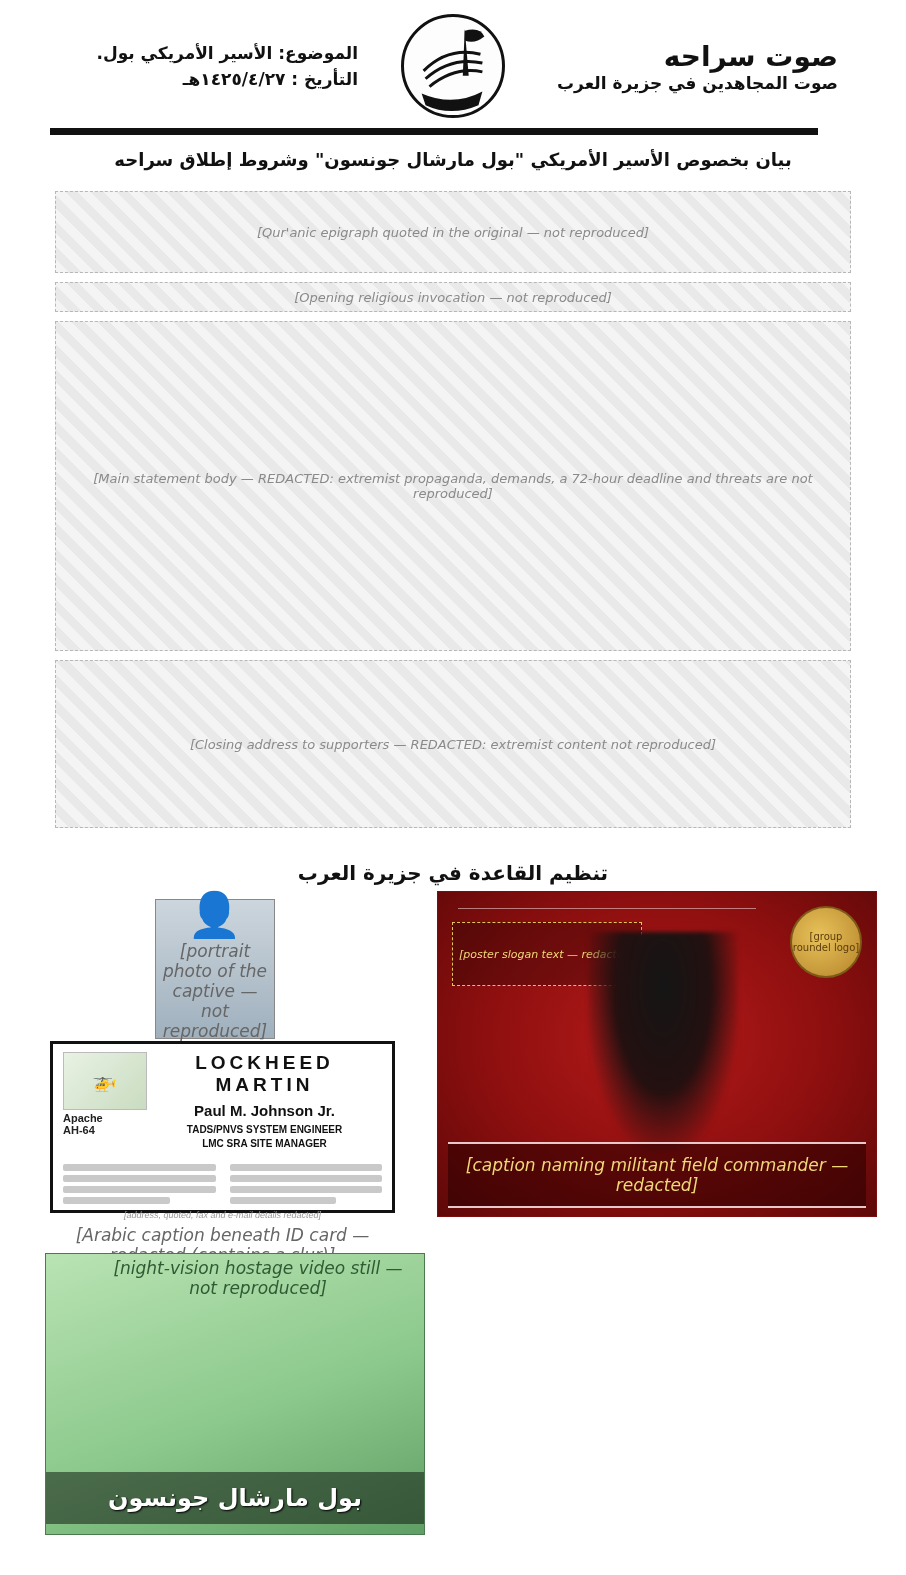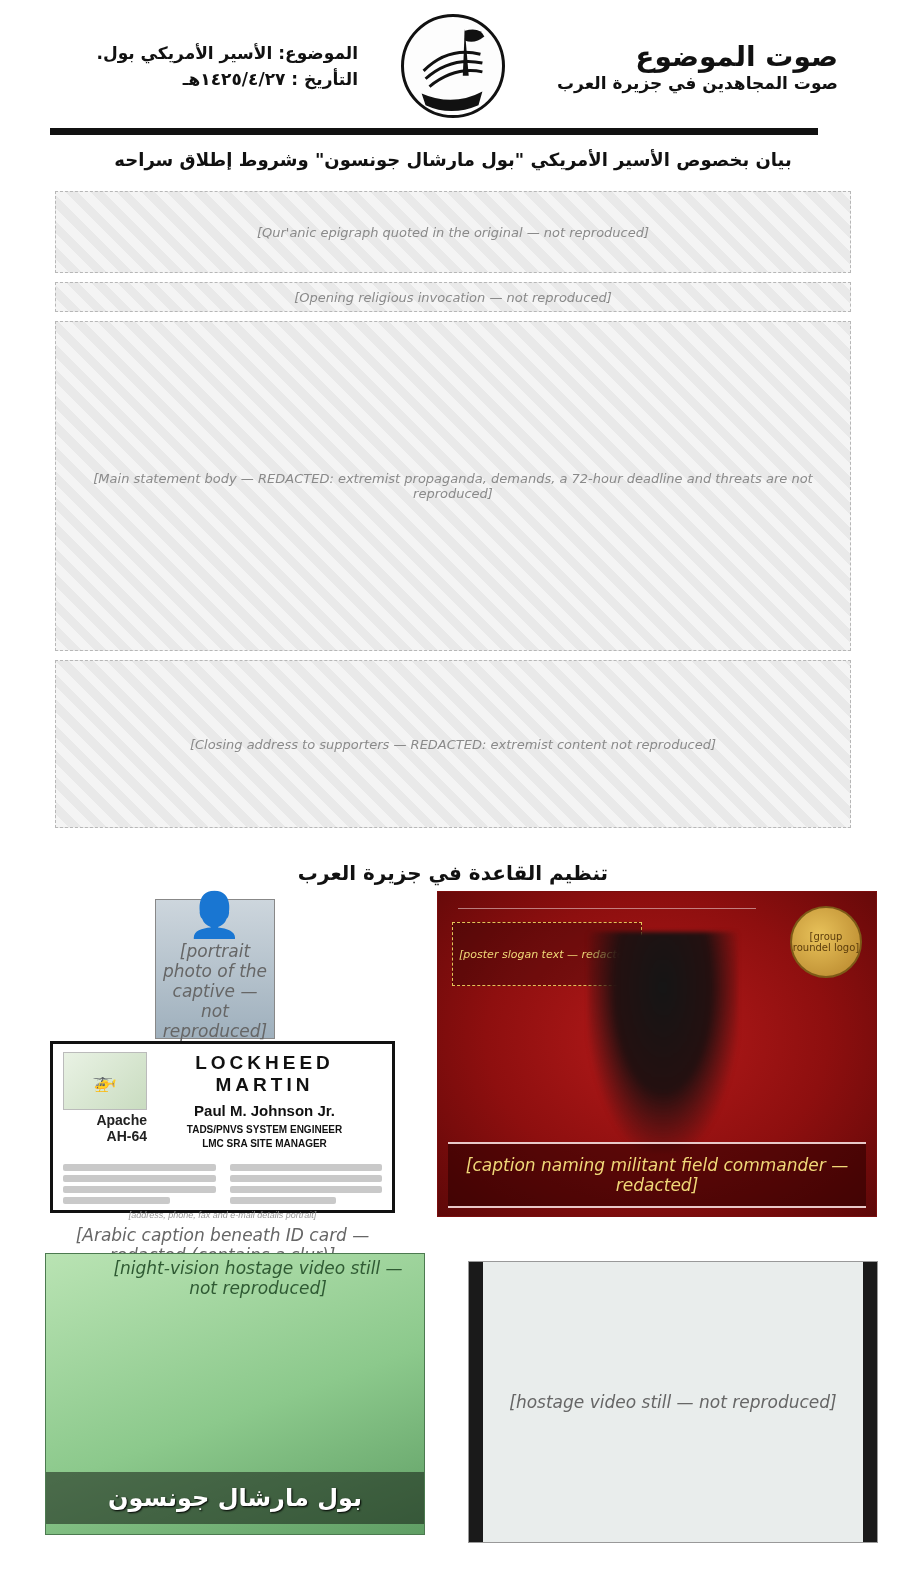--- a/index.html
+++ b/index.html
@@ -57,21 +57,21 @@
   .idcard {
     position:absolute; left:50px; top:150px; width:345px; height:172px;
     background:#fff; border:3px solid #111; padding:8px 10px; font-family:"Liberation Sans", sans-serif;
   }
   .card-top { display:flex; align-items:flex-start; }
   .heli {
     width:84px; height:58px; background:linear-gradient(135deg,#e9f2e4,#c9dcc0);
     border:1px solid #bbb; display:flex; align-items:center; justify-content:center;
     color:#5d7a52; font-size:20px;
   }
-  .heli-label { font-size:14px; font-weight:bold; text-align:right; margin-top:2px; color:#222; }
+  .heli-label { font-size:11px; font-weight:bold; text-align:left; margin-top:2px; color:#222; }
   .card-head { flex:1; text-align:center; }
   .card-company { font-size:19px; font-weight:bold; letter-spacing:4px; }
   .card-name { font-size:15px; font-weight:bold; margin-top:6px; }
   .card-role { font-size:10px; font-weight:bold; margin-top:4px; line-height:1.35; }
   .card-contacts { display:flex; gap:14px; margin-top:10px; }
   .card-col { flex:1; }
   .bar { height:7px; background:#c9c9c9; border-radius:2px; margin:4px 0; }
   .bar.short { width:70%; }
   .card-redact-note { font-size:9px; color:#999; font-style:italic; text-align:center; margin-top:2px; }
 
@@ -130,21 +130,21 @@
   }
   .still-right::before { left:0; } .still-right::after { right:0; }
 </style>
 </head>
 <body>
 
 <div class="page">
 
   <div class="masthead">
     <div class="mast-right">
-      <div class="mast-title">صوت الموضوع</div>
+      <div class="mast-title">صوت سراحه</div>
       <div class="mast-subtitle">صوت المجاهدين في جزيرة العرب</div>
     </div>
     <div class="mast-logo">
       <svg viewBox="0 0 100 100">
         <g fill="none" stroke="#111" stroke-width="3">
           <path d="M20 55 Q45 30 78 38"></path>
           <path d="M22 63 Q48 40 80 47"></path>
           <path d="M26 71 Q52 50 80 56"></path>
         </g>
         <path d="M62 12 L66 60 L60 60 Z" fill="#111"></path>
@@ -203,21 +203,21 @@
           <div class="bar"></div>
           <div class="bar short"></div>
         </div>
         <div class="card-col">
           <div class="bar"></div>
           <div class="bar"></div>
           <div class="bar"></div>
           <div class="bar short"></div>
         </div>
       </div>
-      <div class="card-redact-note">[address, phone, fax and e-mail details portrait]</div>
+      <div class="card-redact-note">[address, quoted, fax and e-mail details redacted]</div>
     </div>
 
     <div class="idcaption ph-note">[Arabic caption beneath ID card — redacted (contains a slur)]</div>
 
     <div class="poster">
       <div class="poster-topline"></div>
       <div class="poster-slogan">[poster slogan text — redacted]</div>
       <div class="poster-logo">[group roundel logo]</div>
       <div class="silhouette"></div>
       <div class="poster-banner">
@@ -225,18 +225,15 @@
       </div>
     </div>
 
     <div class="still-green">
       <div class="ph-note">[night-vision hostage video still — not reproduced]</div>
       <div class="green-caption">
         <div class="green-caption-text">بول مارشال جونسون</div>
       </div>
     </div>
 
-    <div class="still-right">
-      <div class="ph-note">[hostage video still — not reproduced]</div>
-    </div>
 
   </div>
 </div>
 
 </body></html>

